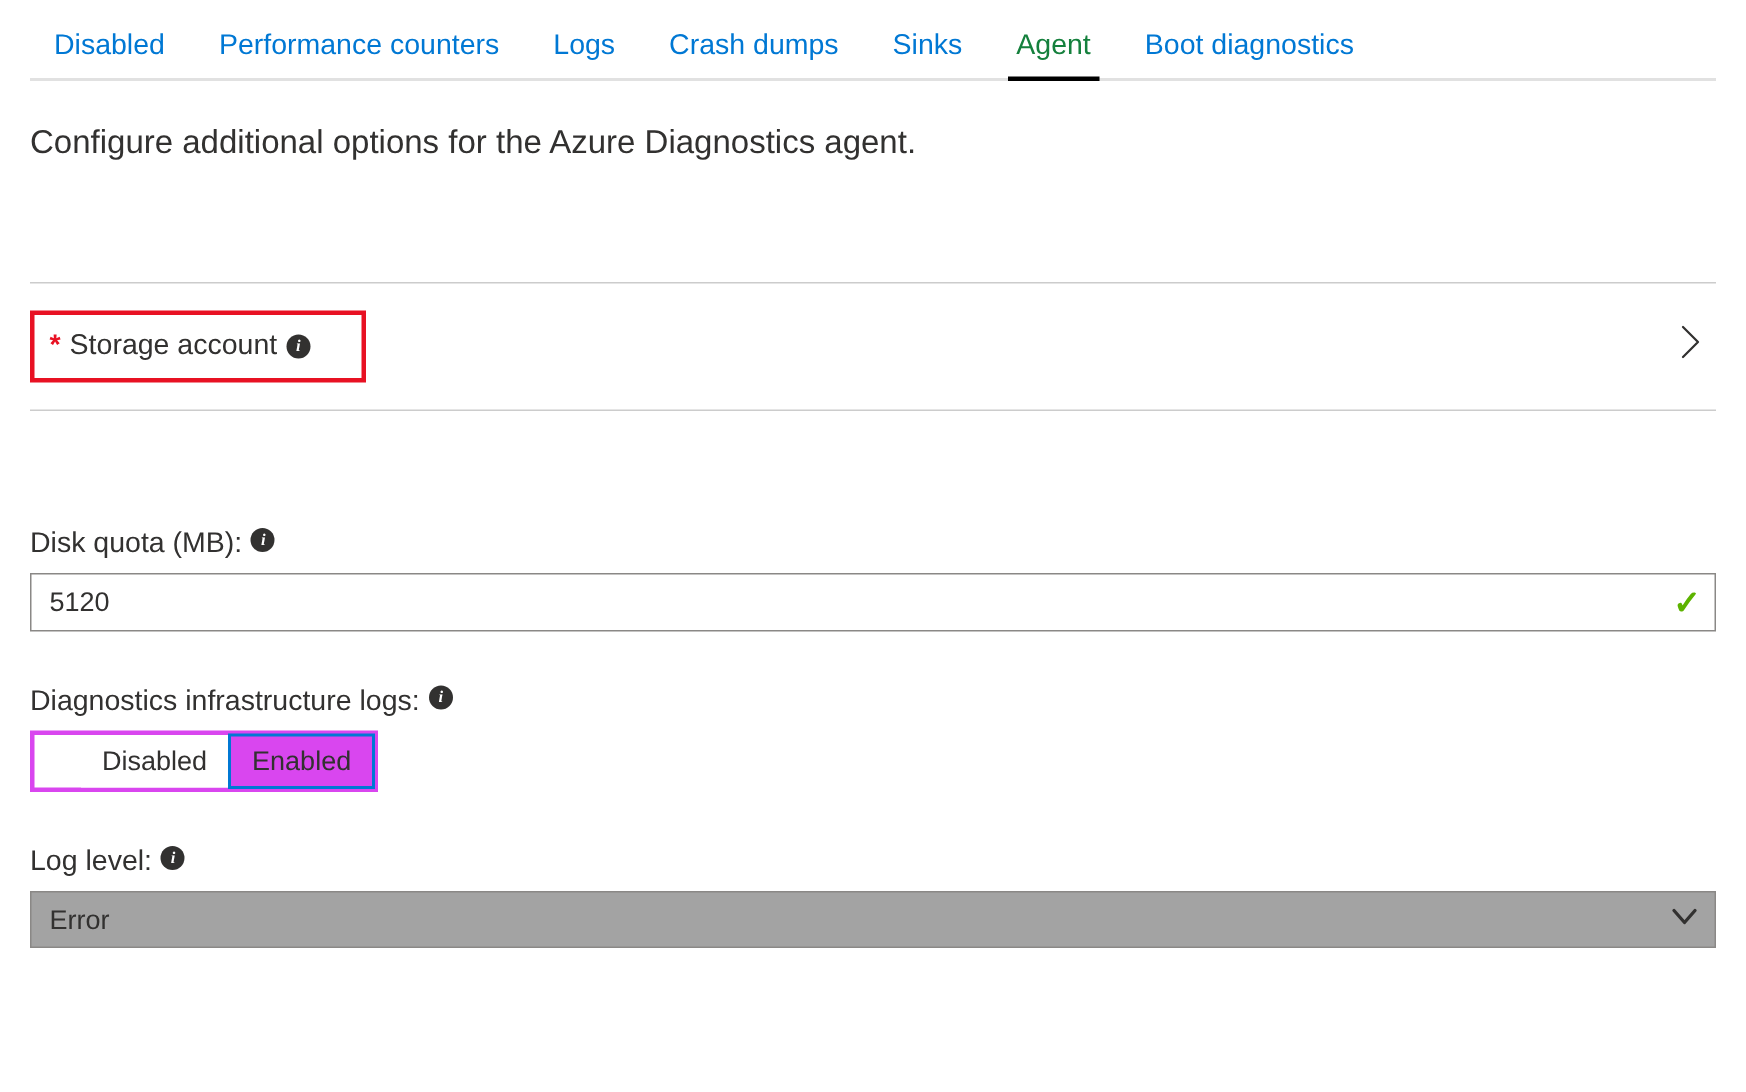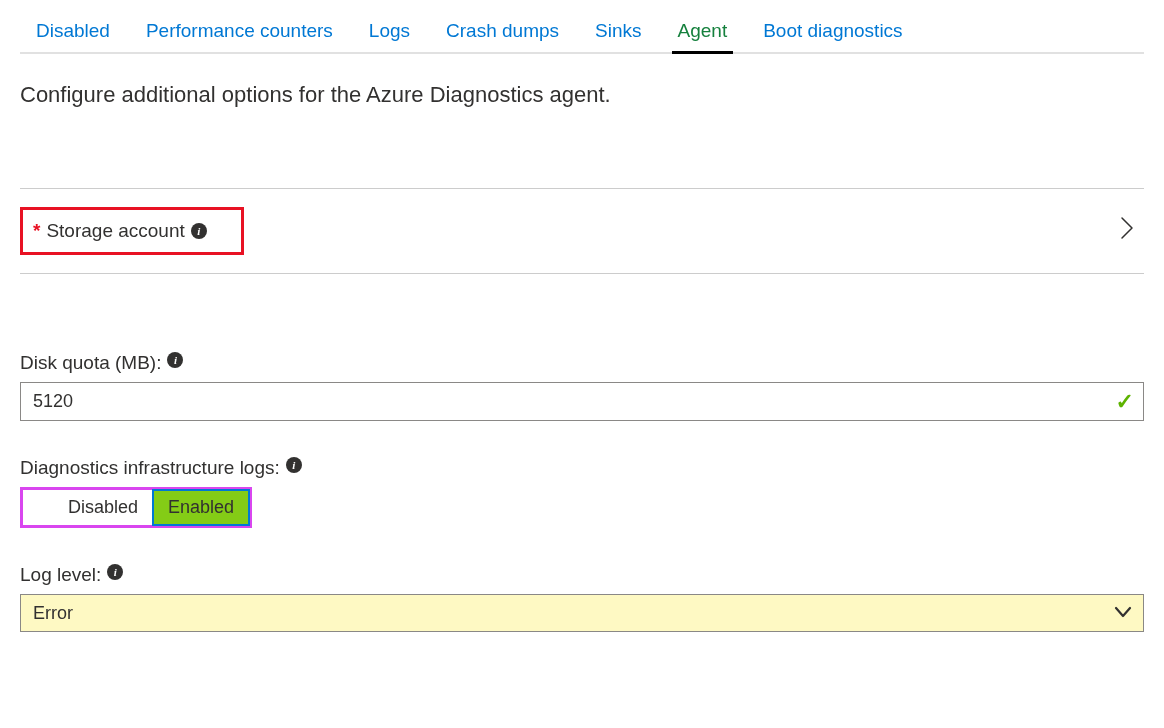--- a/index.html
+++ b/index.html
@@ -138,21 +138,21 @@
   .toggle-btn {
     padding: 6px 14px;
     font-size: 18px;
     background: #fff;
     border: none;
     cursor: pointer;
     font-family: inherit;
     color: #323130;
   }
   .toggle-btn.selected {
-    background: #84cc16;
+    background: #d946ef;
     border: 2px solid #0078d4;
     margin: -1px;
     position: relative;
     z-index: 1;
   }
   .toggle-btn:not(.selected) {
     border-right: 1px solid #8a8886;
   }
   .toggle-btn:last-child:not(.selected) {
     border-right: none;
@@ -162,21 +162,21 @@
     width: 100%;
   }
   .select {
     width: 100%;
     border: 1px solid #8a8886;
     padding: 8px 36px 8px 12px;
     font-size: 18px;
     font-family: inherit;
     color: #323130;
     appearance: none;
-    background: #fef9c3;
+    background: #a3a3a3;
     cursor: pointer;
     outline: none;
   }
   .caret {
     position: absolute;
     right: 12px;
     top: 50%;
     transform: translateY(-50%);
     pointer-events: none;
   }

